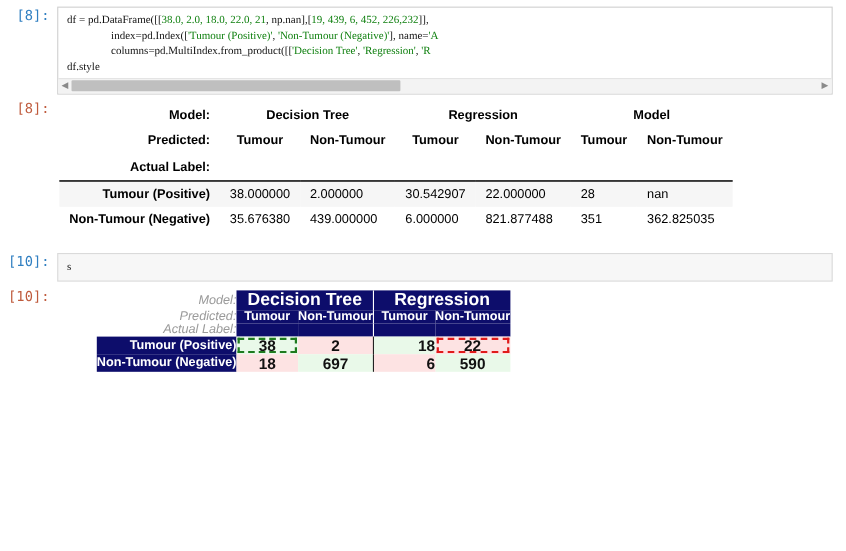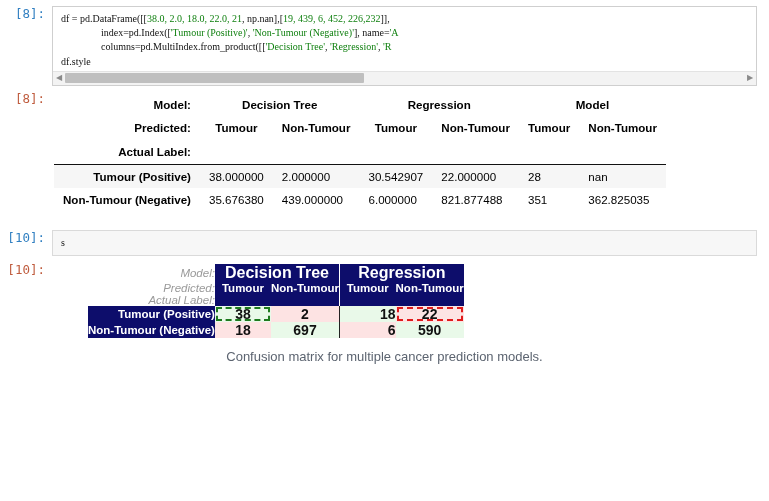--- a/index.html
+++ b/index.html
@@ -291,17 +291,16 @@
           </tr>
           <tr>
             <th class="sty-rowhead">Non-Tumour (Negative)</th>
             <td class="sty-cell bg-pink">18</td>
             <td class="sty-cell bg-green">697</td>
             <td class="sty-cell bg-pink vsep">6</td>
             <td class="sty-cell bg-green">590</td>
           </tr>
         </tbody>
       </table>
-      <div class="caption" style="margin-left:-52px;">Confusion matrix for multiple cancer prediction models.</div>
     </div>
   </div>
 
 </div>
 
 </body></html>

